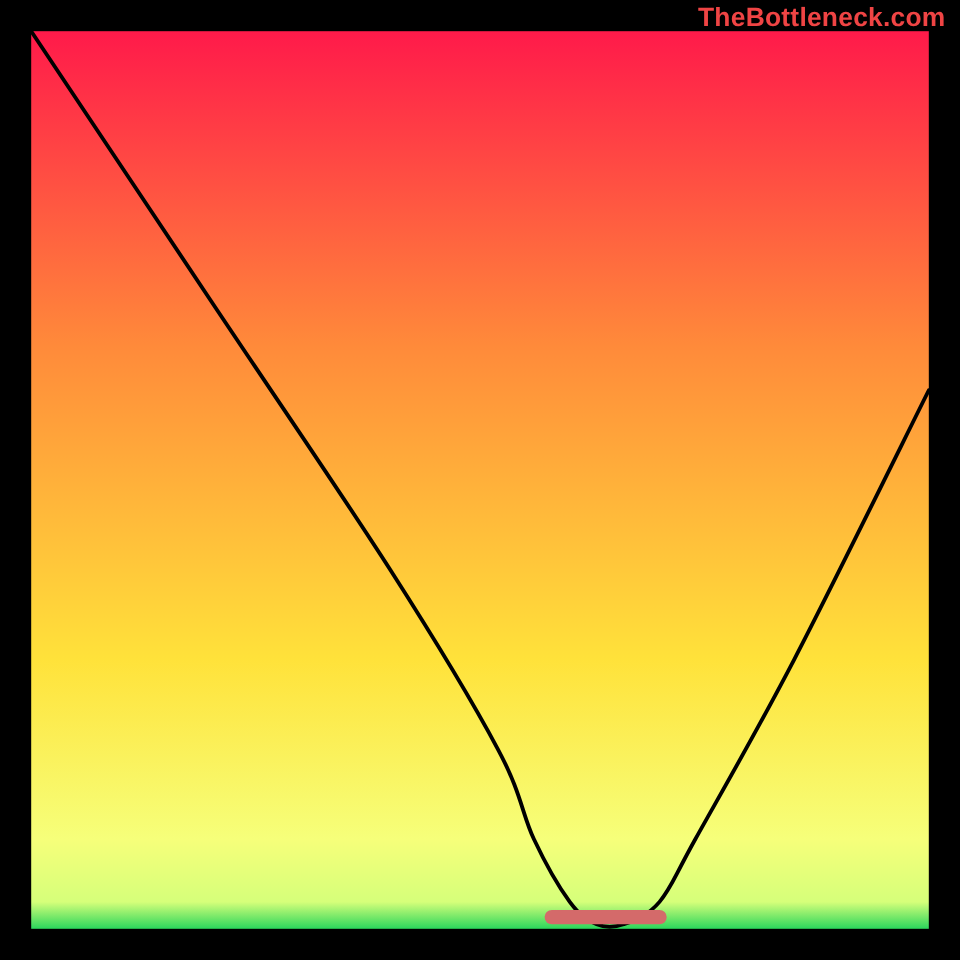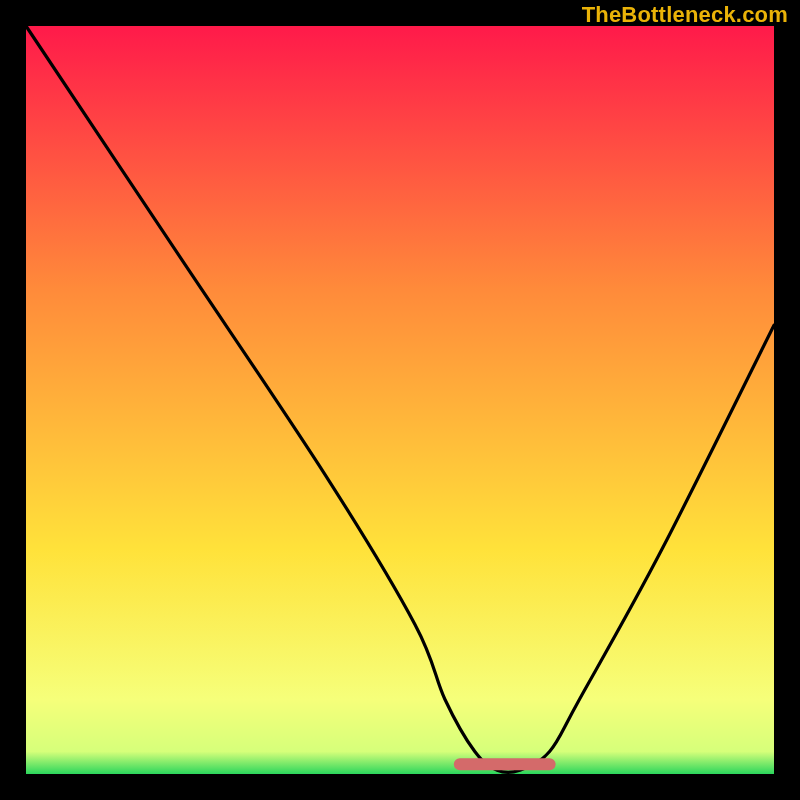--- a/index.html
+++ b/index.html
@@ -15,21 +15,21 @@
     width: 800px;
     height: 800px;
   }
   .watermark {
     position: absolute;
     top: 2px;
     right: 12px;
     font-family: Arial, Helvetica, sans-serif;
     font-size: 22px;
     font-weight: 600;
-    color: #eab308;
+    color: #ef4444;
     letter-spacing: 0.2px;
   }
   svg {
     position: absolute;
     top: 0;
     left: 0;
   }
 </style>
 </head>
 <body>

